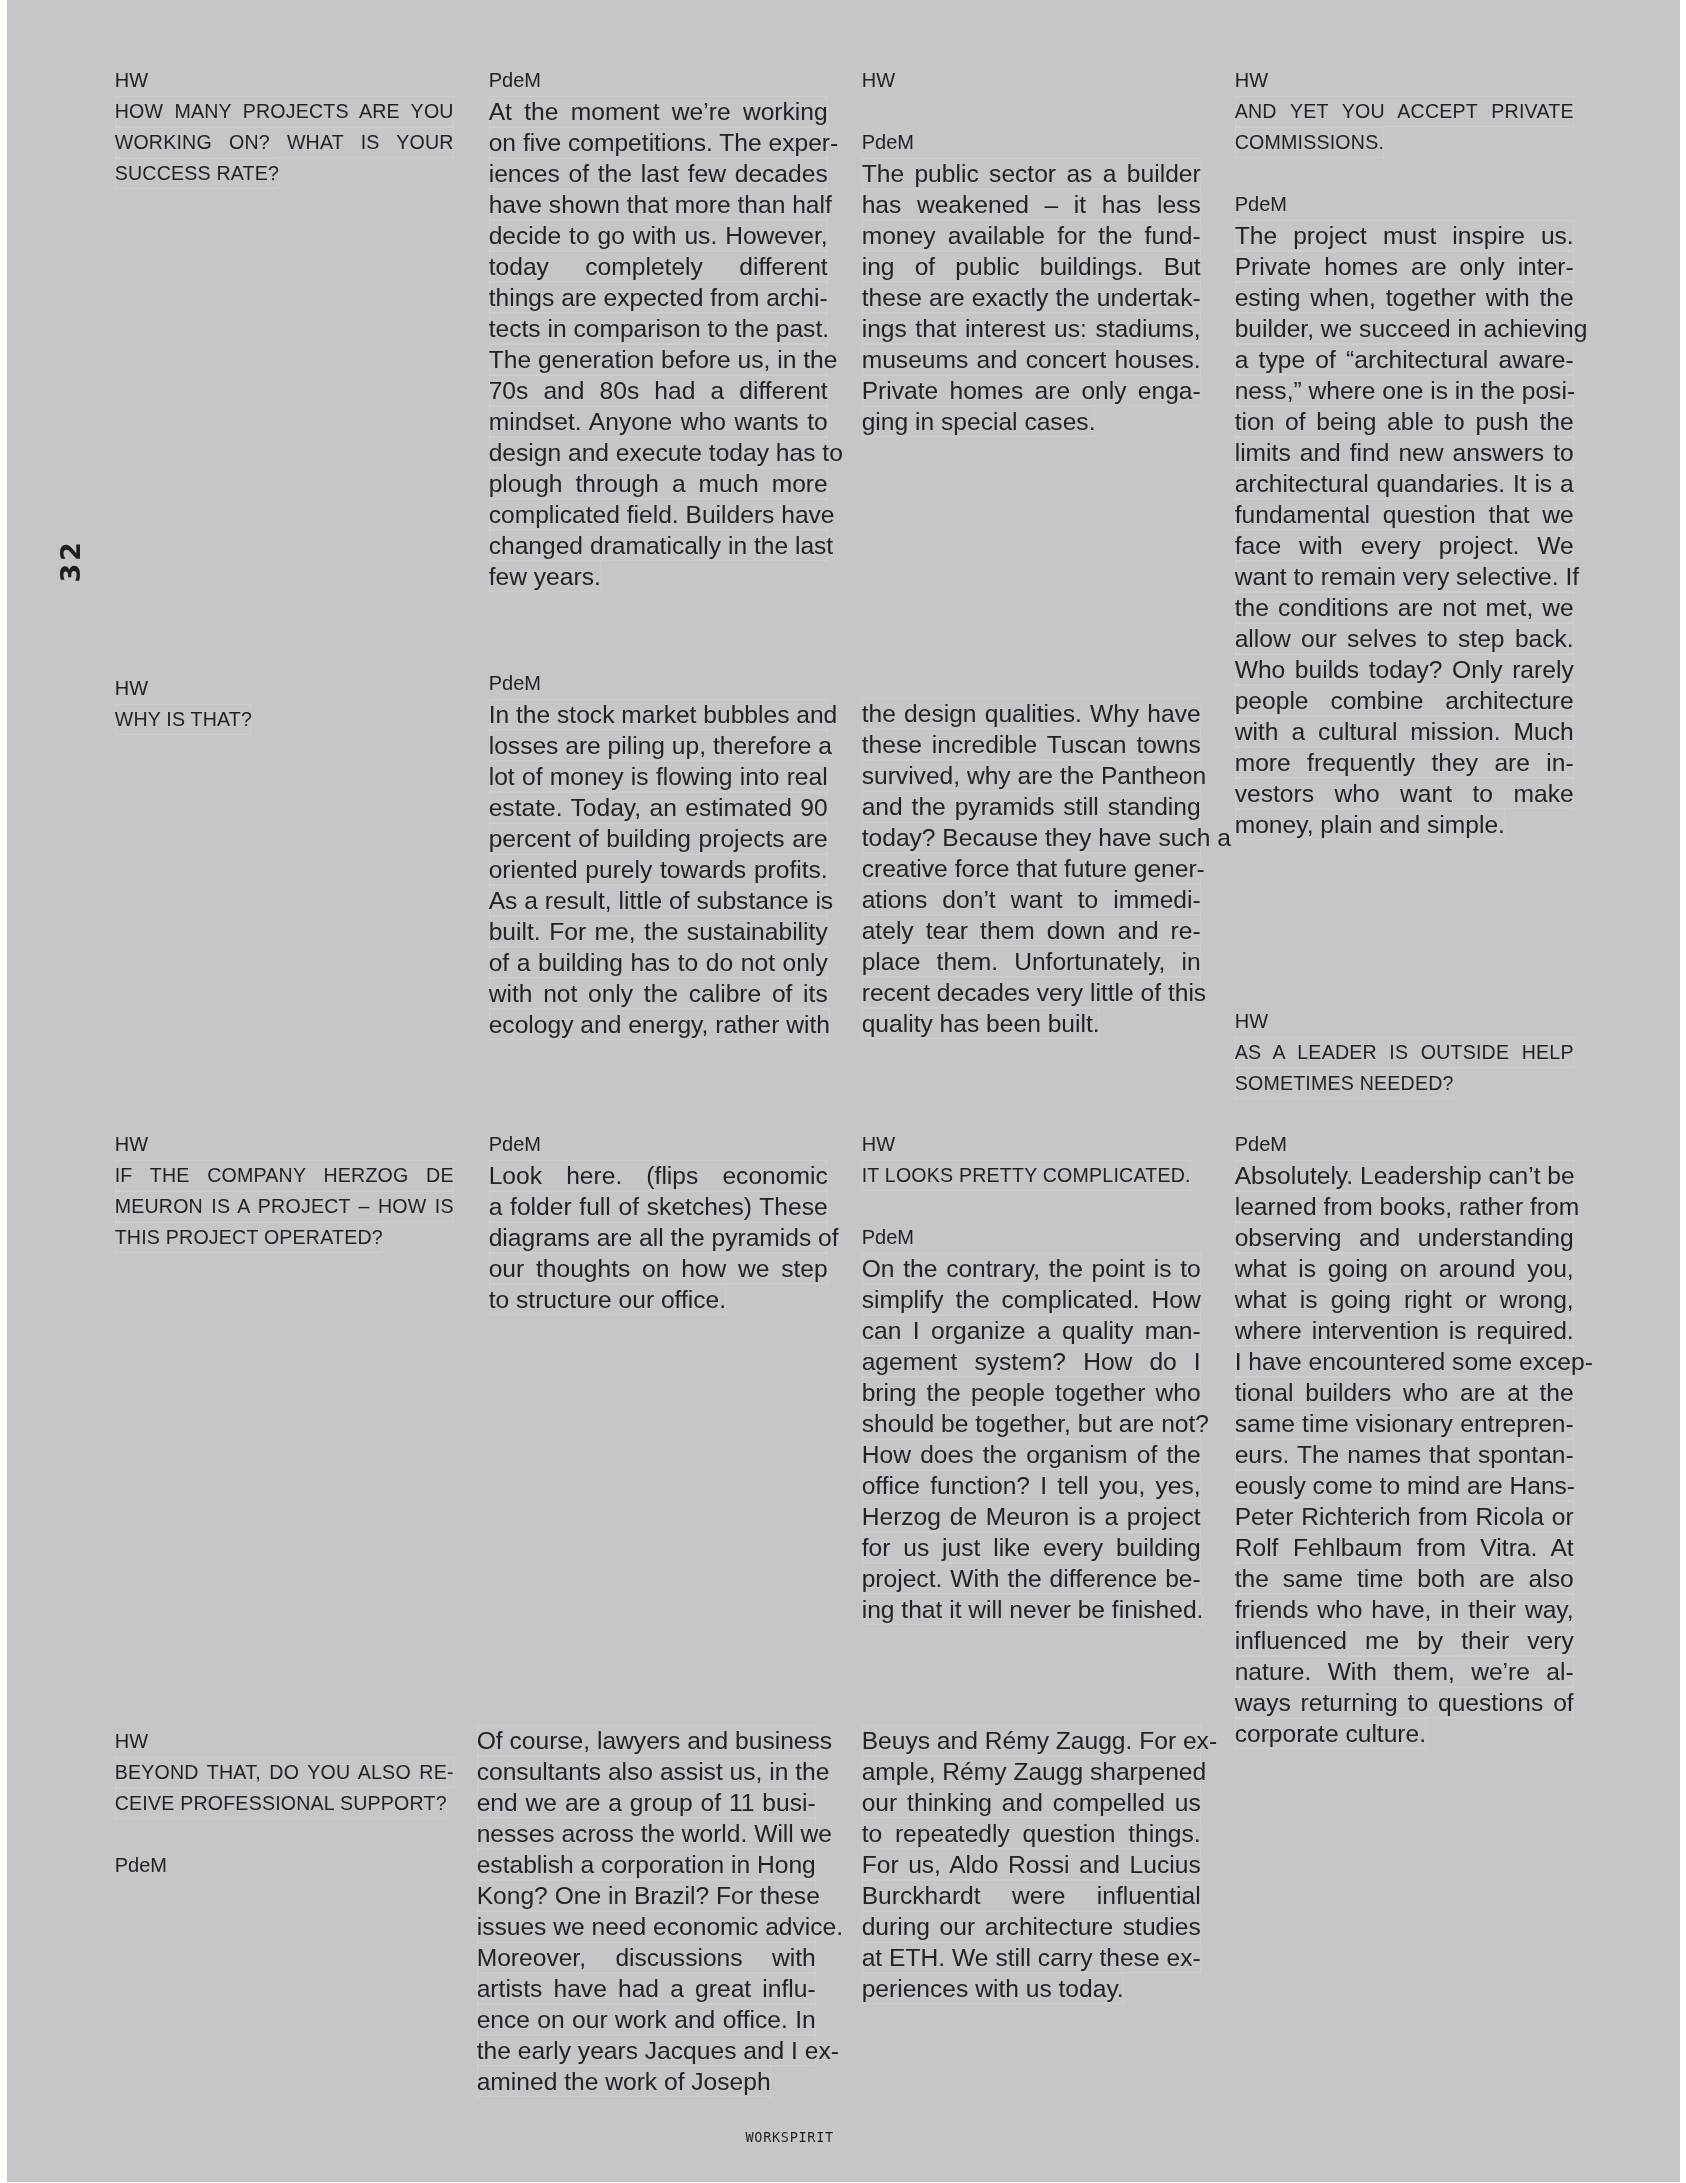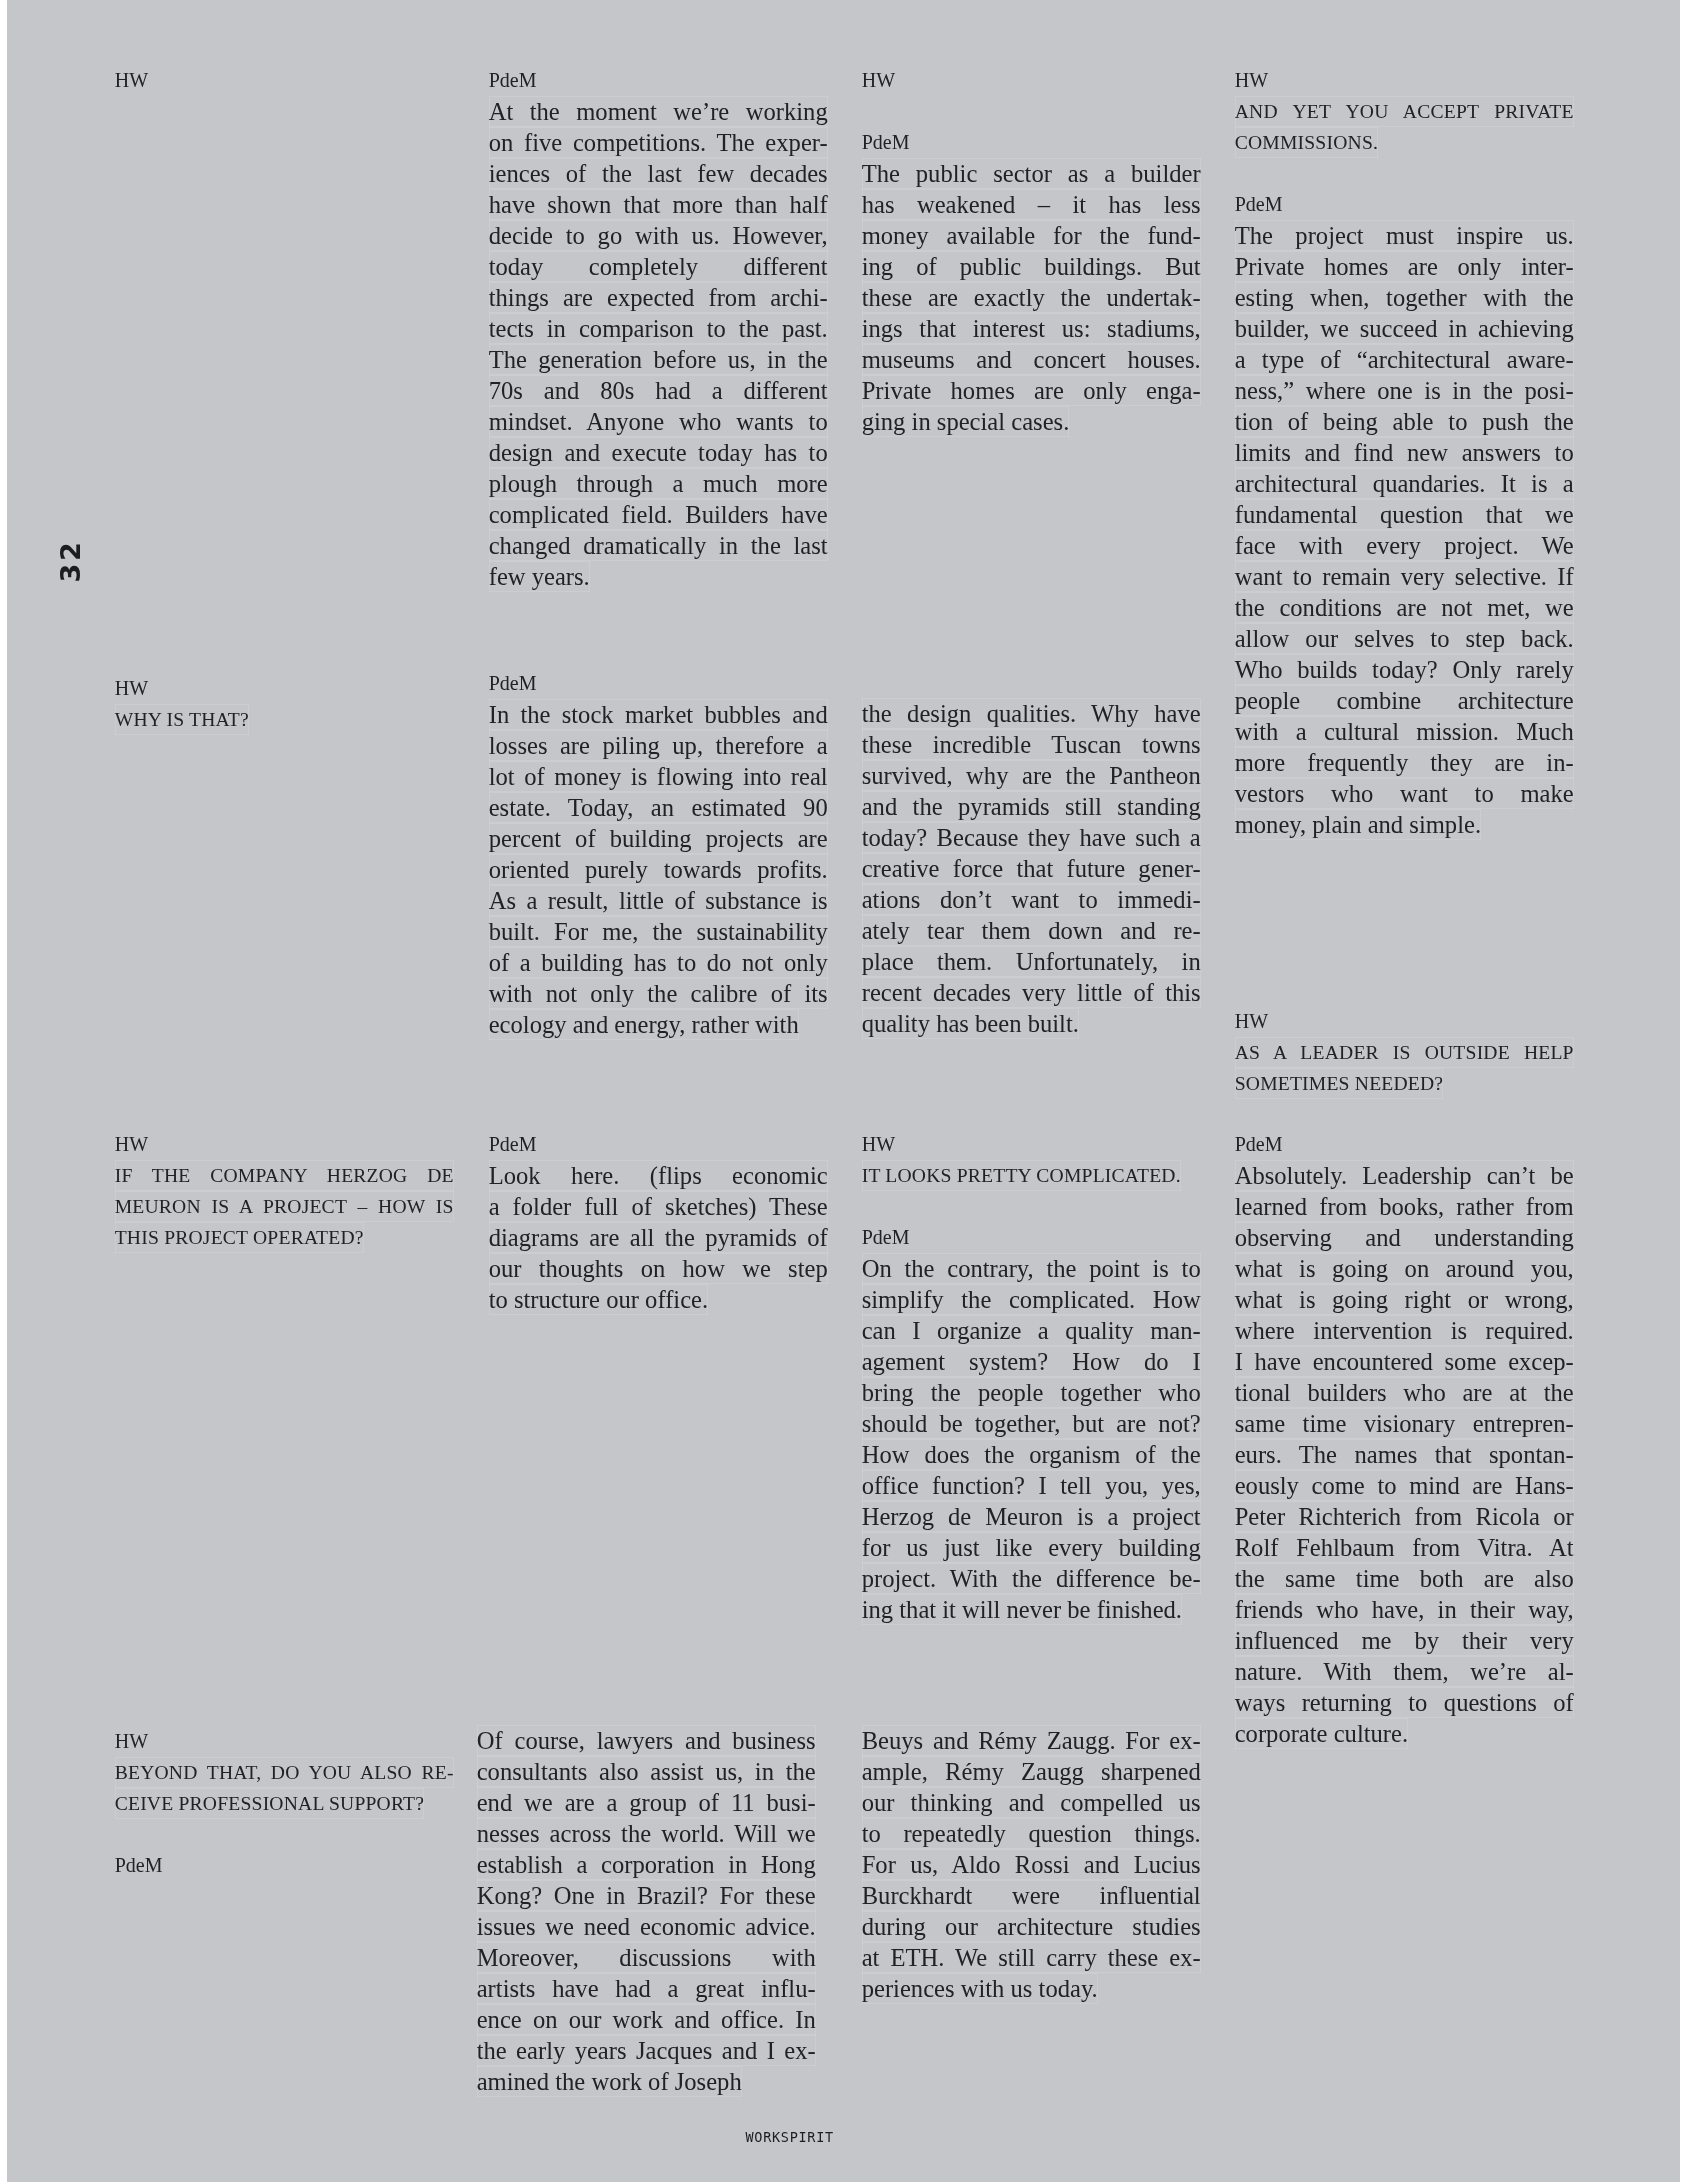--- a/index.html
+++ b/index.html
@@ -22,21 +22,21 @@
     transform-origin: center;
     font-family: "DejaVu Sans", sans-serif;
     font-weight: bold;
     font-size: 27px;
     letter-spacing: 2.7px;
     color: #1d1c1f;
   }
   .block {
     position: absolute;
     width: 339px;
-    font-family: Liberation Serif, serif;
+    font-family: Liberation Sans, sans-serif;
     color: #222126;
   }
   .label {
     display: block;
     font-size: 20px;
     line-height: 31px;
     height: 31px;
   }
   .question {
     display: block;
@@ -78,20 +78,21 @@
 </style>
 </head>
 <body>
 
 <div class="page">
 
   <div class="page-number">32</div>
 
   <div class="block" style="left:108px; top:65px;">
     <span class="label">HW</span>
+    <span class="question"><span class="line">HOW MANY PROJECTS ARE YOU</span><span class="line">WORKING ON? WHAT IS YOUR</span><span class="line last">SUCCESS RATE?</span><br></span>
   </div>
 
   <div class="block" style="left:482px; top:65px;">
     <span class="label">PdeM</span>
     <span class="answer"><span class="line">At the moment we’re working</span><span class="line">on five competitions. The exper-</span><span class="line">iences of the last few decades</span><span class="line">have shown that more than half</span><span class="line">decide to go with us. However,</span><span class="line">today completely different</span><span class="line">things are expected from archi-</span><span class="line">tects in comparison to the past.</span><span class="line">The generation before us, in the</span><span class="line">70s and 80s had a different</span><span class="line">mindset. Anyone who wants to</span><span class="line">design and execute today has to</span><span class="line">plough through a much more</span><span class="line">complicated field. Builders have</span><span class="line">changed dramatically in the last</span><span class="line last">few years.</span><br></span>
   </div>
 
   <div class="block" style="left:855px; top:65px;">
     <span class="label">HW</span>
     <span class="gap"></span>

